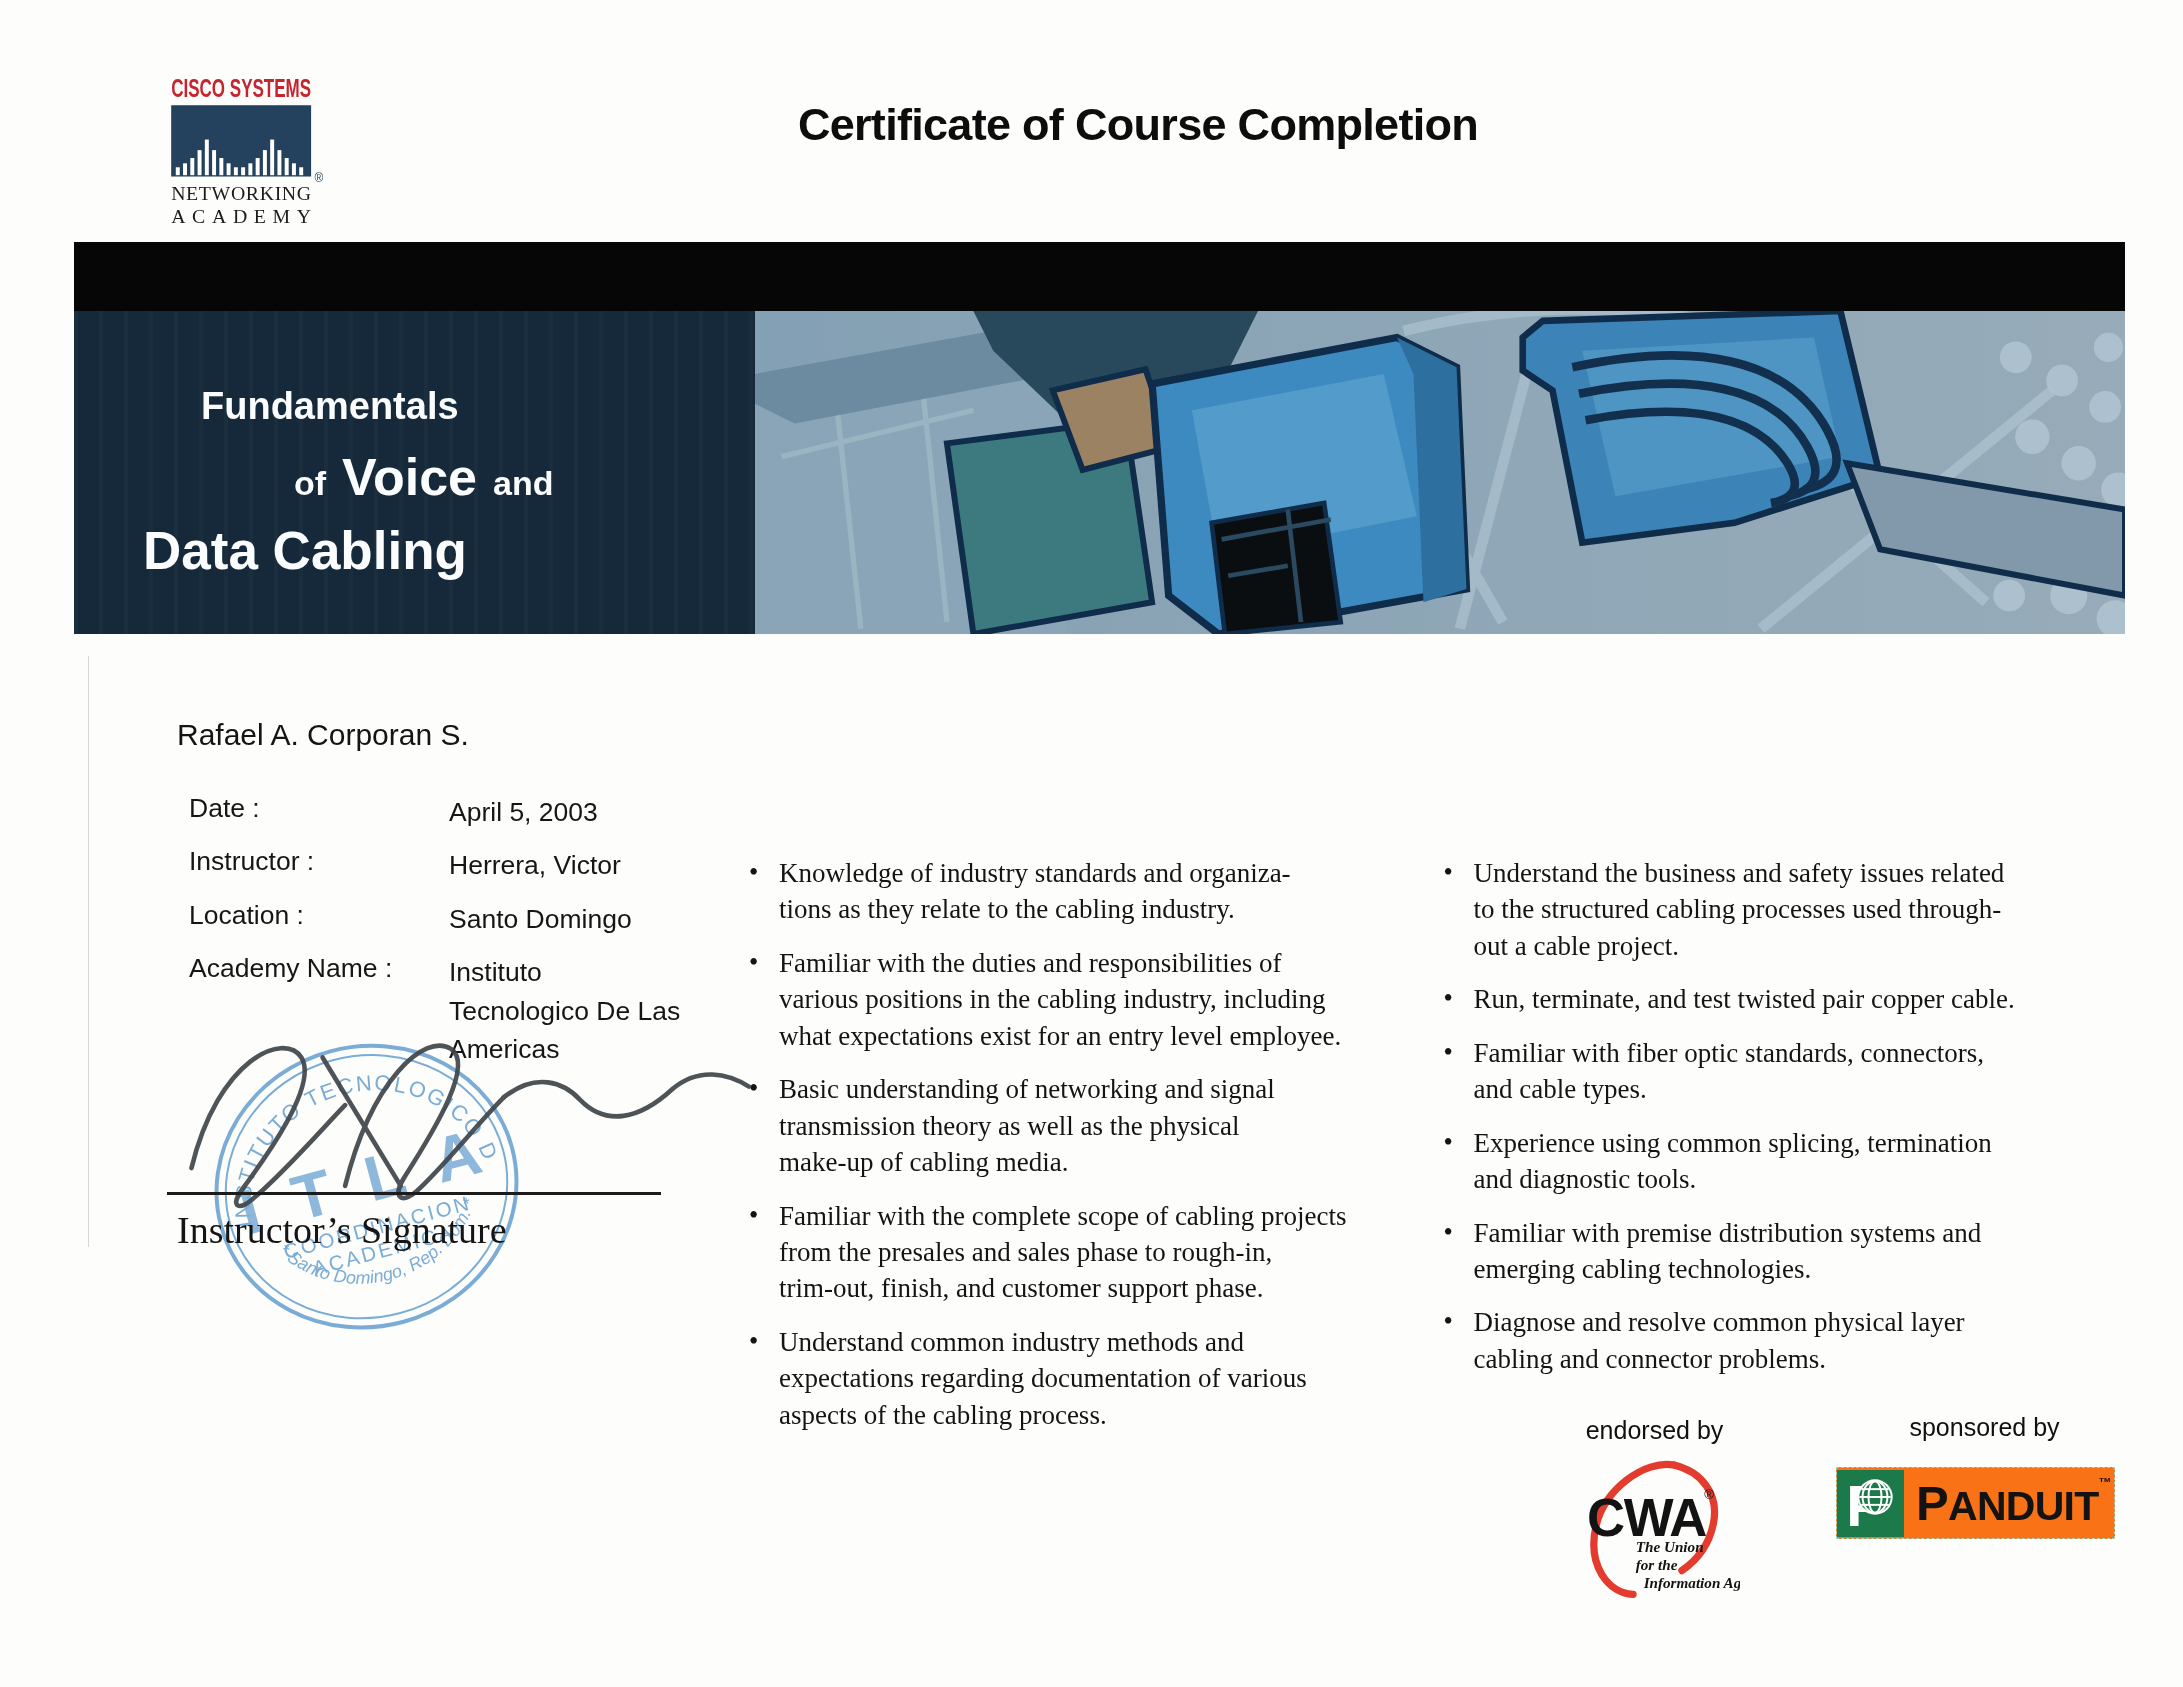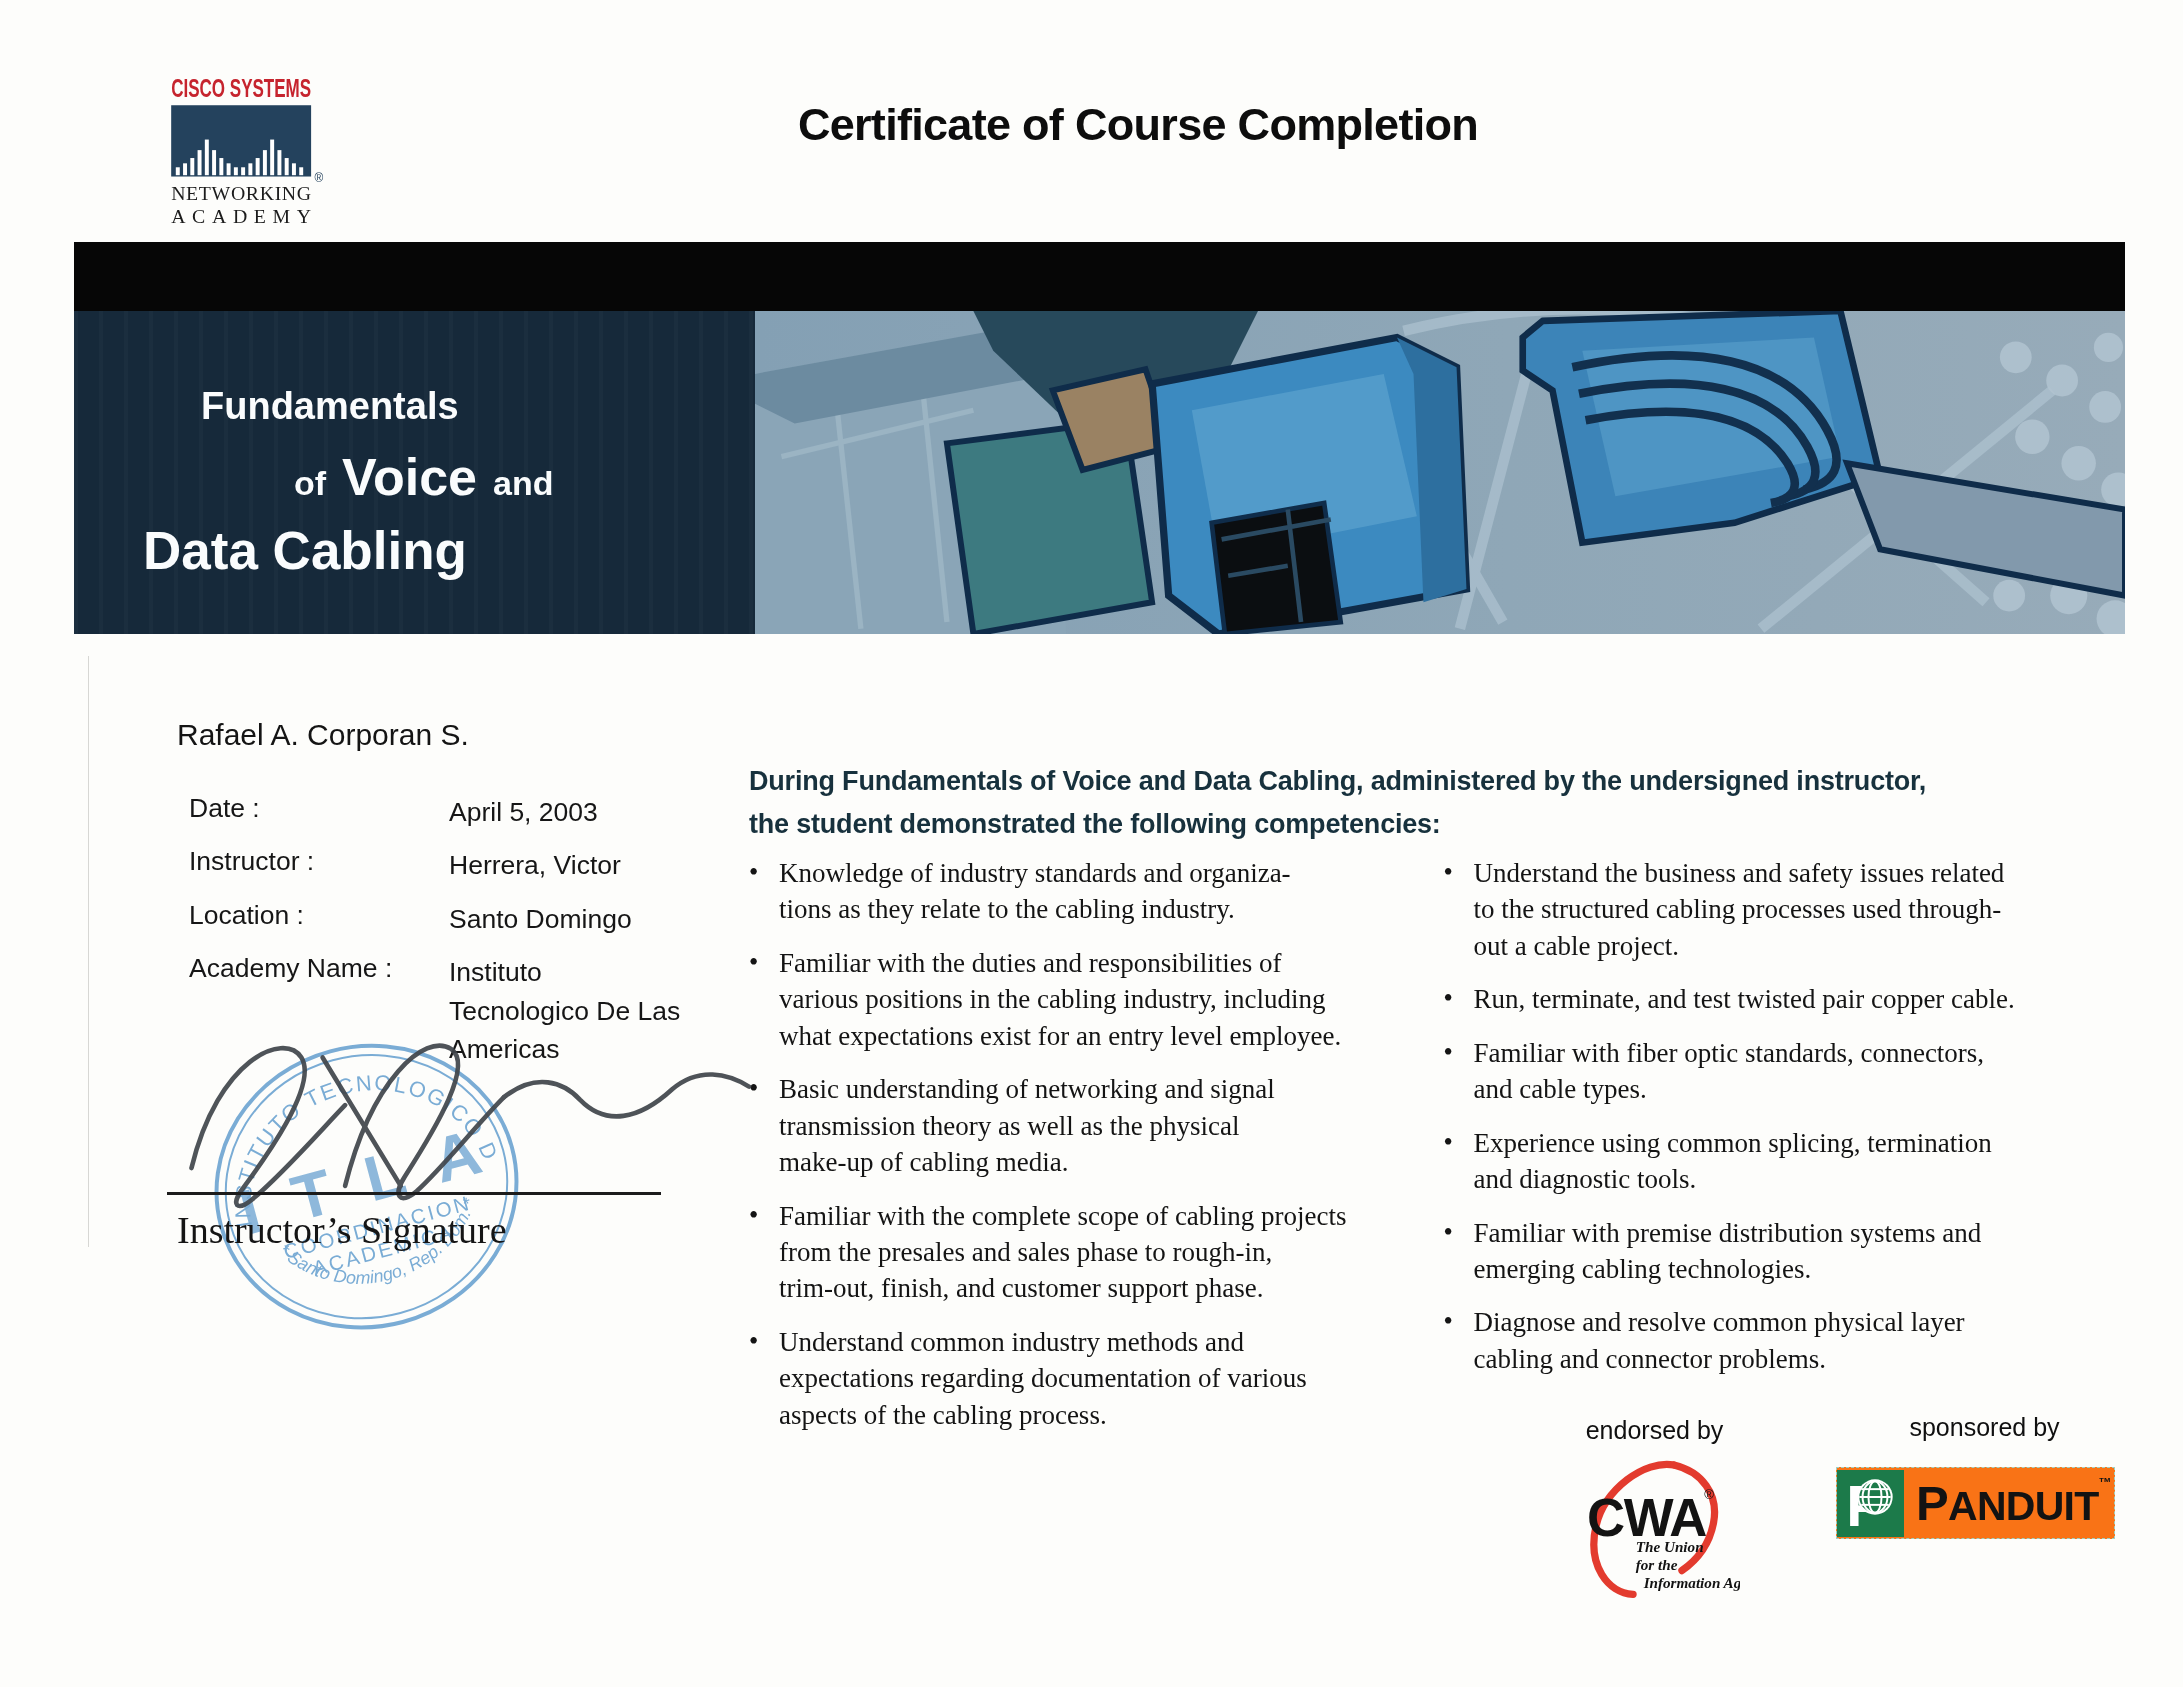--- a/index.html
+++ b/index.html
@@ -203,22 +203,20 @@
       <div class="detail-value">Santo Domingo</div>
     </div>
     <div class="detail-row">
       <div class="detail-label">Academy Name :</div>
       <div class="detail-value pre">Instituto
 Tecnologico De Las
 Americas</div>
     </div>
   </div>
 
-  <div class="abs intro pre">During Fundamentals of Voice and Data Cabling, administered by the undersigned instructor,
-the student demonstrated the following competencies:</div>
 
   <div class="abs cols">
     <div class="col">
       <div class="bullet">
         <span class="dot">•</span>
         <span class="txt pre">Knowledge of industry standards and organiza-
 tions as they relate to the cabling industry.</span>
       </div>
       <div class="bullet">
         <span class="dot">•</span>

